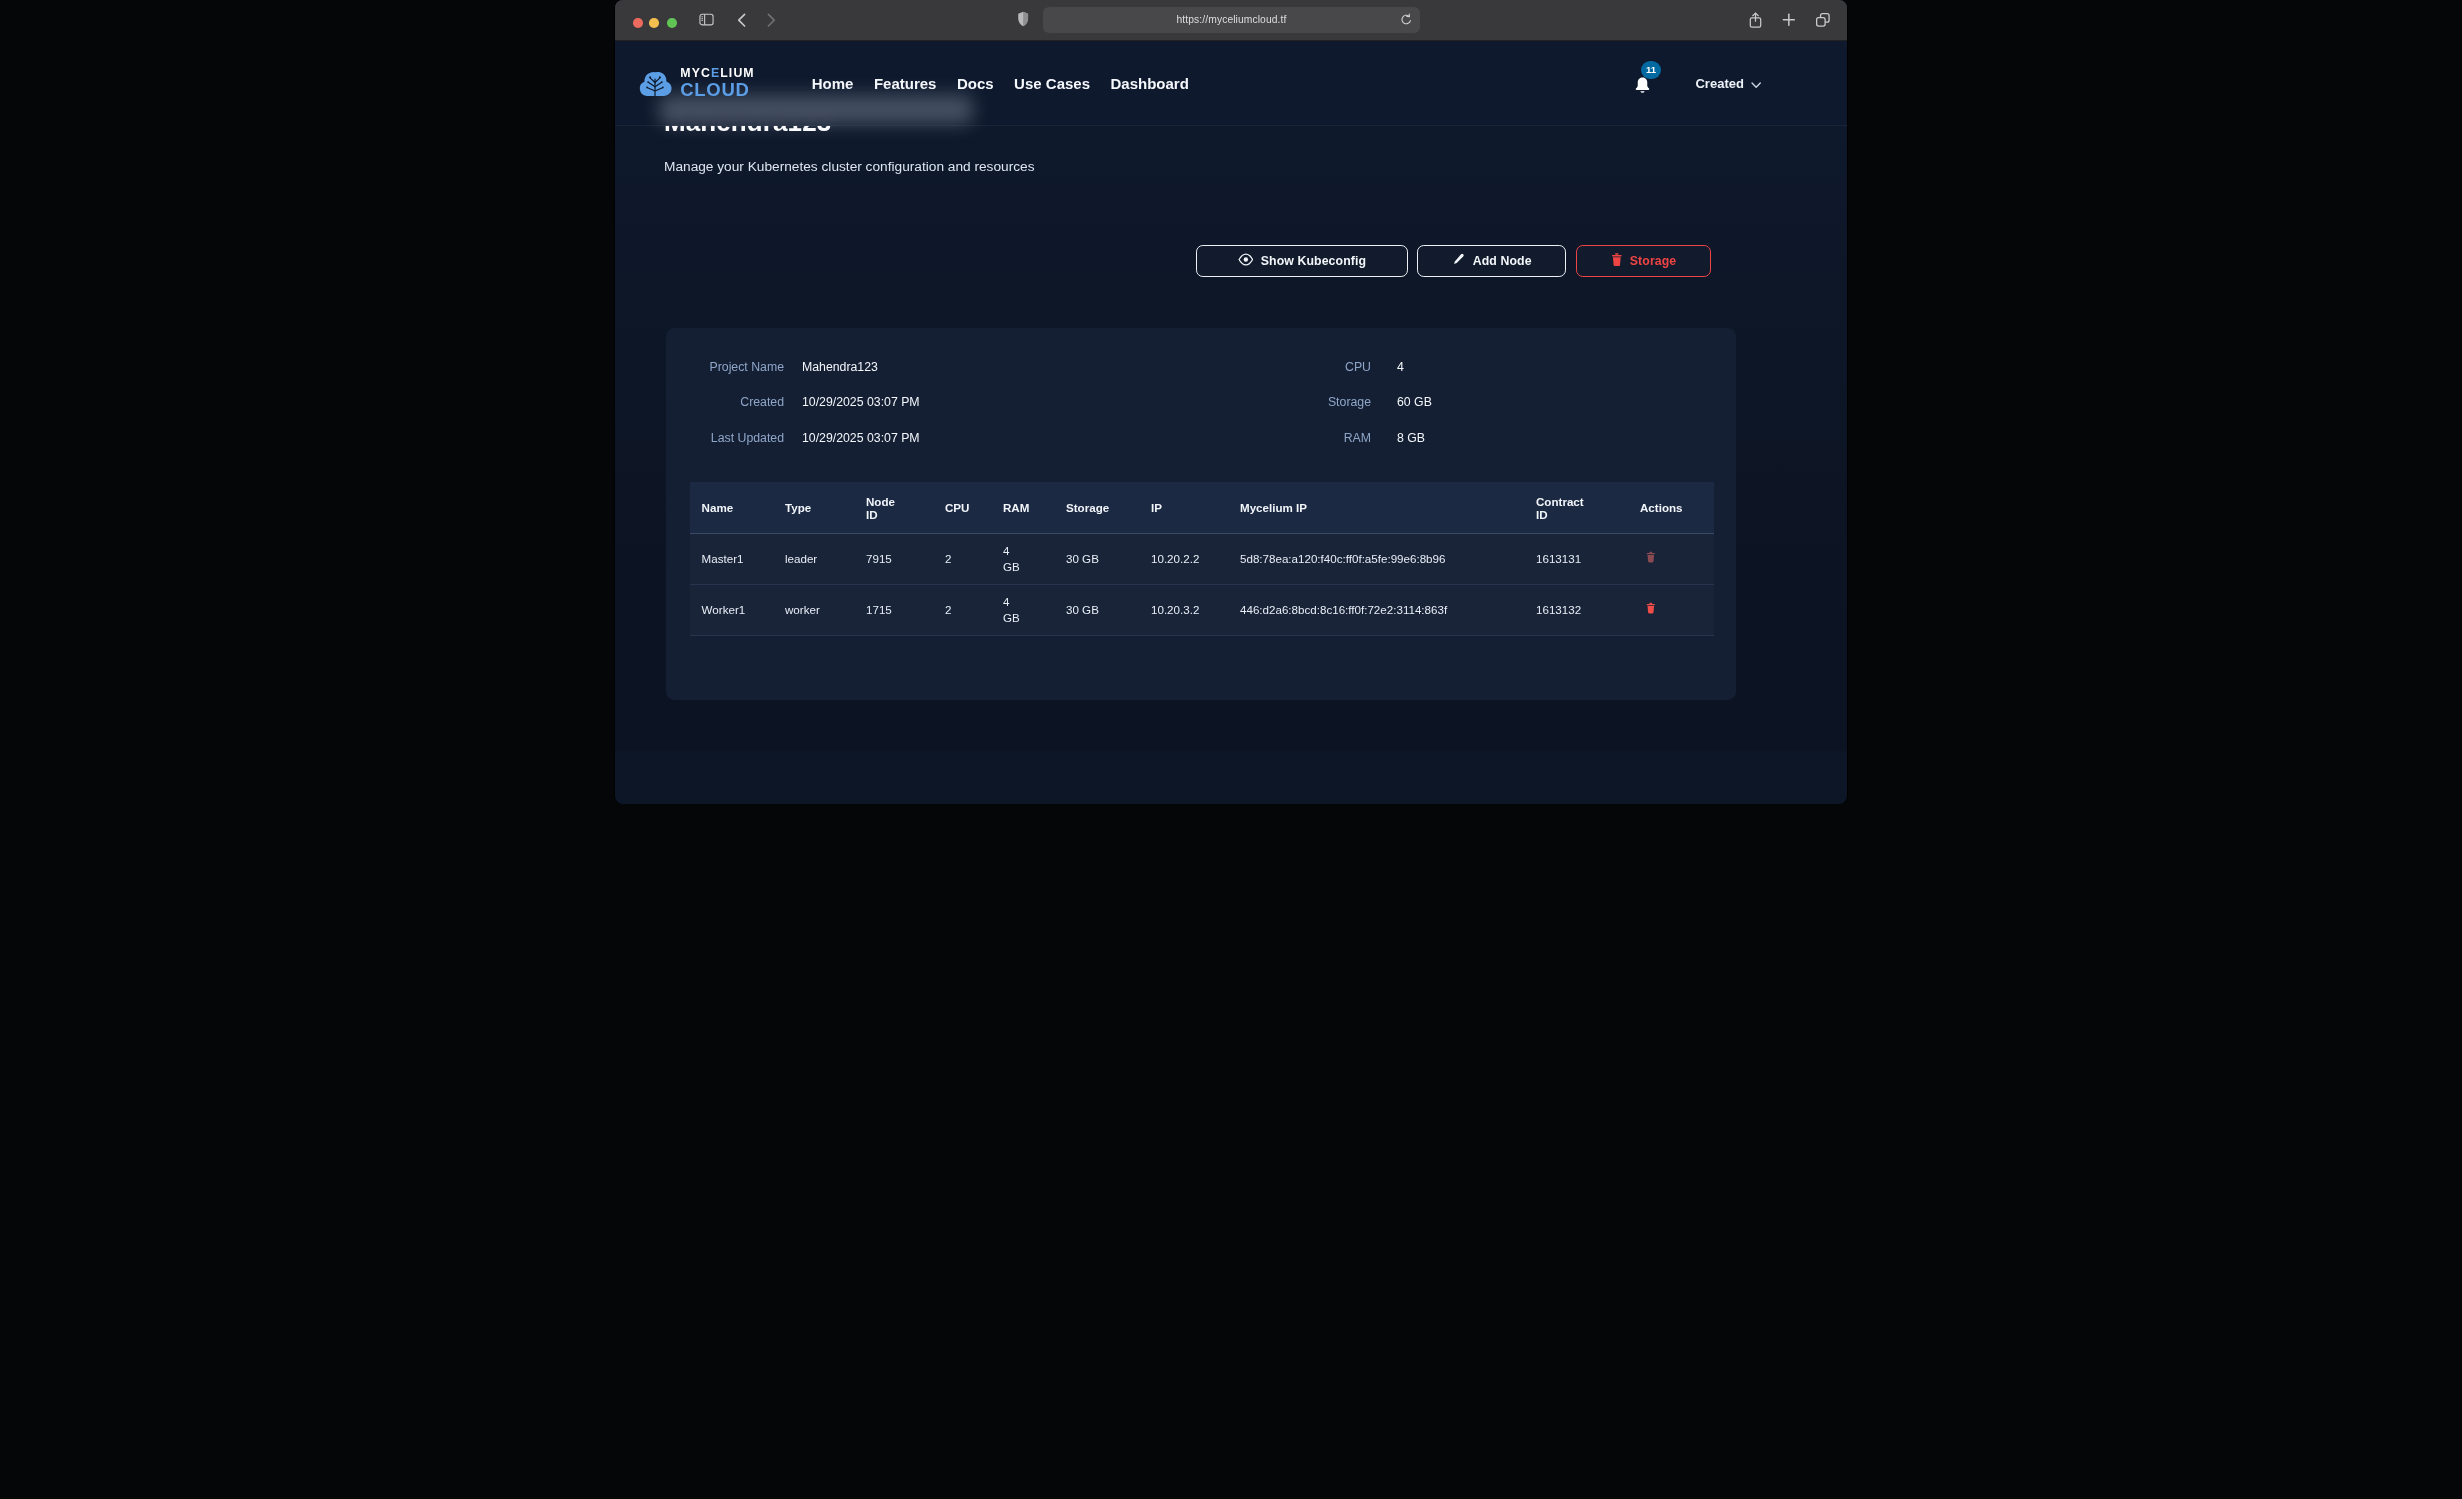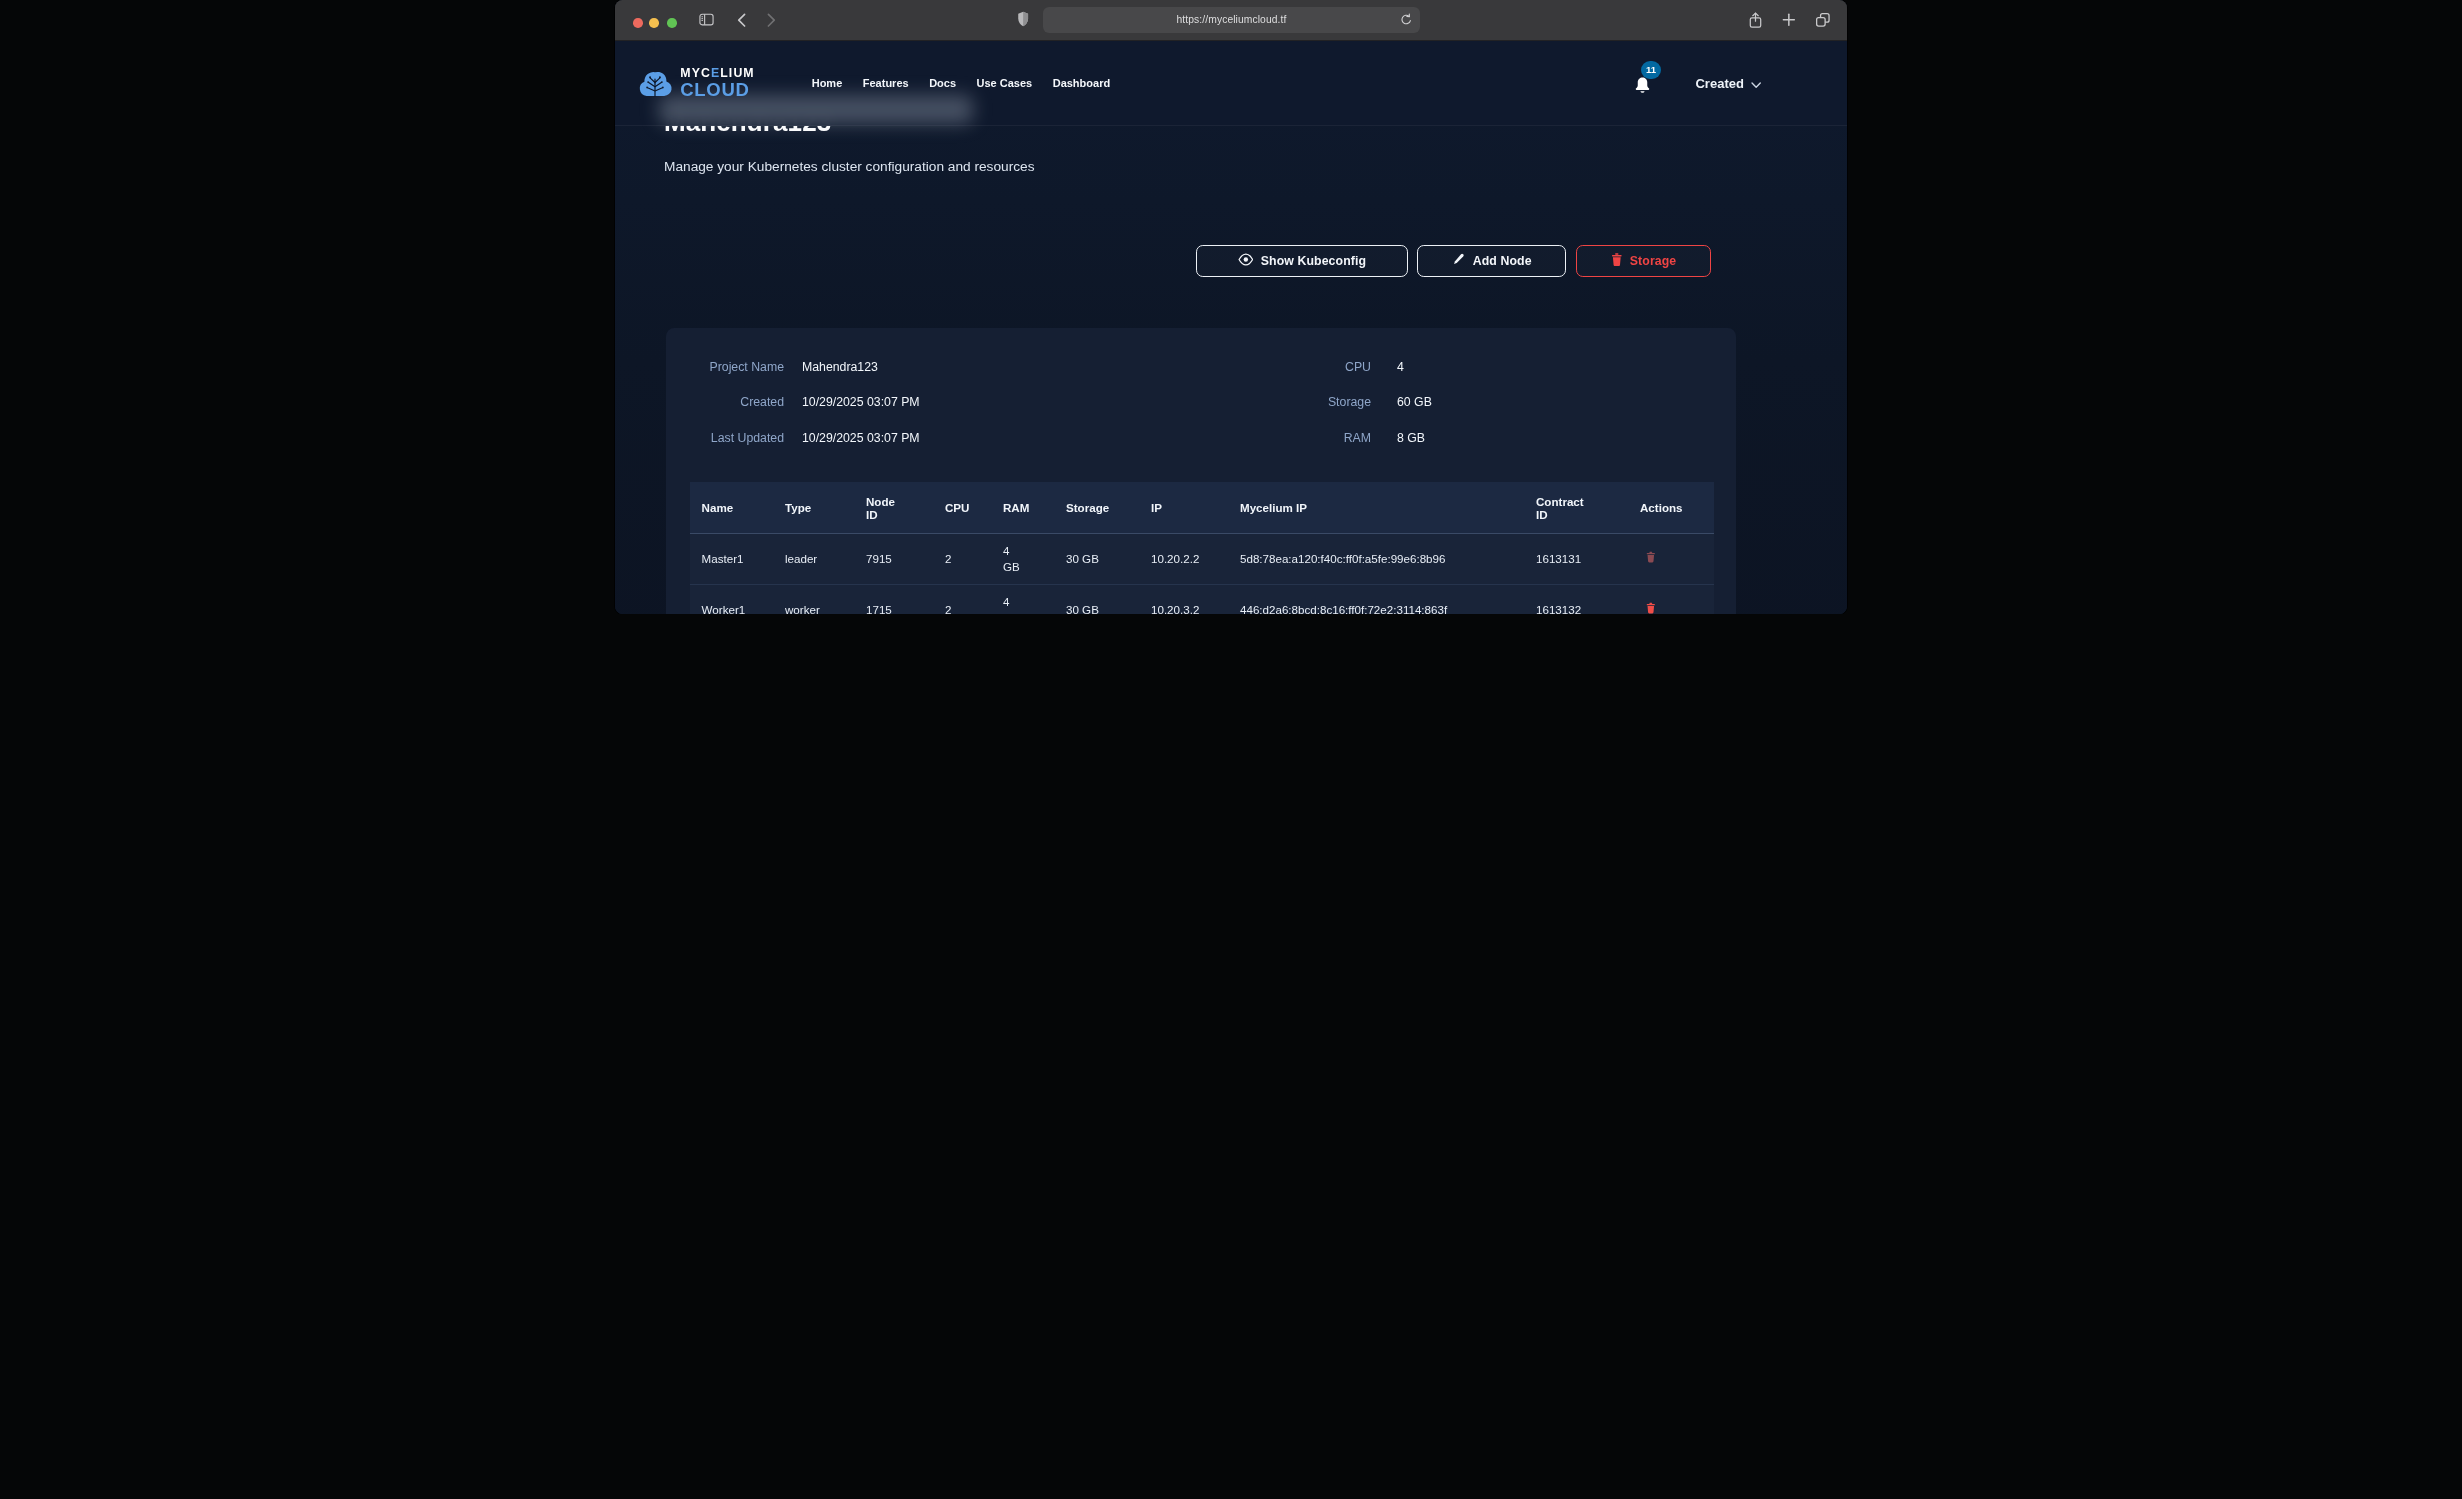--- a/index.html
+++ b/index.html
@@ -1,16 +1,16 @@
 <!DOCTYPE html>
 <html style="font-size:11px"><head>
 <meta charset="utf-8">
 <style>
   html,body{margin:0;padding:0;background:#050607;font-family:"Liberation Sans","DejaVu Sans",sans-serif;}
-  .window{position:relative;width:1232px;height:614px;margin:0 auto;border-radius:7.5px;overflow:hidden;background:#0d1627;box-shadow:0 0 0 0.7px #000;}
+  .window{position:relative;width:1232px;height:804px;margin:0 auto;border-radius:7.5px;overflow:hidden;background:#0d1627;box-shadow:0 0 0 0.7px #000;}
 
   
   .chrome{position:relative;height:40px;background:#39393b;border-bottom:0.7px solid #222224;}
   .t-dot{position:absolute;top:18px;width:9.6px;height:9.6px;border-radius:50%;}
   .t-close{left:18px;background:#ed6a5e;}
   .t-min{left:34px;background:#f4bf4f;}
   .t-max{left:52px;background:#61c454;}
   .chrome-ic{position:absolute;top:11.6px;width:16.4px;height:16.4px;color:#c9c9cb;display:flex;align-items:center;justify-content:center;}
   .chrome-ic svg{display:block;}
   .ic-sidebar{left:83px;}
@@ -31,21 +31,21 @@
 
   
   .navbar{position:absolute;left:0;top:0;width:100%;height:85px;background:rgba(16,26,45,.97);backdrop-filter:blur(5.5px);border-bottom:0.7px solid rgba(255,255,255,.05);display:flex;align-items:center;padding:0 86px 0 20.5px;box-sizing:border-box;z-index:2;}
   .title-ghost{position:absolute;left:44px;bottom:1.4px;width:314px;height:29px;background:rgba(198,209,223,.30);border-radius:8.2px;filter:blur(9px);pointer-events:none;}
   .brand{display:flex;align-items:center;gap:6.8px;position:relative;}
   .brand-text{display:flex;flex-direction:column;line-height:1;}
   .brand-l1{font-size:12.3px;font-weight:700;color:#ffffff;letter-spacing:1.1px;}
   .brand-l1 .e{color:#5b9ee6;}
   .brand-l2{font-size:18.5px;font-weight:800;color:#5b9ee6;letter-spacing:0.7px;margin-top:1.4px;}
   .nav-links{display:flex;gap:20.5px;margin-left:57px;}
-  .nav-link{font-size:11px;font-weight:700;color:#f5f8fc;cursor:pointer;}
+  .nav-link{font-size:15px;font-weight:700;color:#f5f8fc;cursor:pointer;}
   .nav-right{margin-left:auto;display:flex;align-items:center;}
   .bell-wrap{position:relative;width:20.5px;height:23px;color:#ffffff;cursor:pointer;}
   .bell-wrap svg{position:absolute;left:0;bottom:0;}
   .badge{position:absolute;left:8.2px;top:-11px;min-width:13px;height:18.5px;padding:0 3.4px;background:#0369a1;border-radius:9.6px;color:#fff;font-size:9.6px;font-weight:700;display:flex;align-items:center;justify-content:center;}
   .user{display:flex;align-items:center;gap:6.8px;margin-left:42px;cursor:pointer;}
   .user-name{font-size:13px;font-weight:600;color:#eef3f9;}
   .user .chev{color:#cdd6e3;margin-top:2.1px;}
 
   
   .actions-row{position:absolute;top:204px;right:136px;display:flex;gap:9.6px;z-index:1;}

